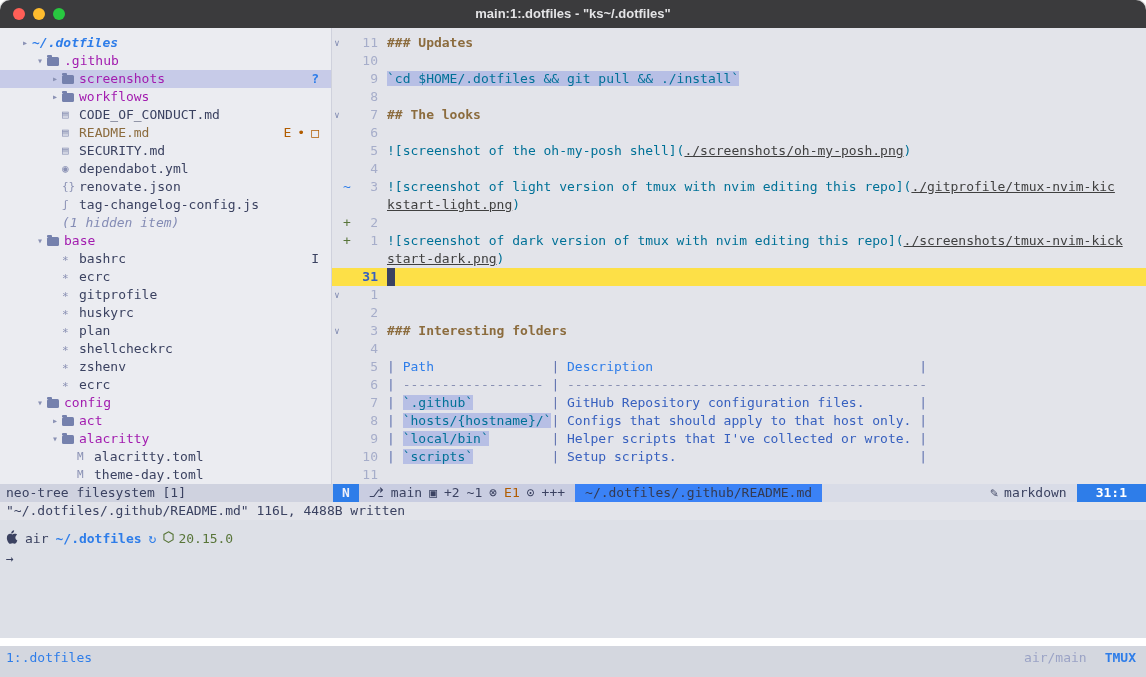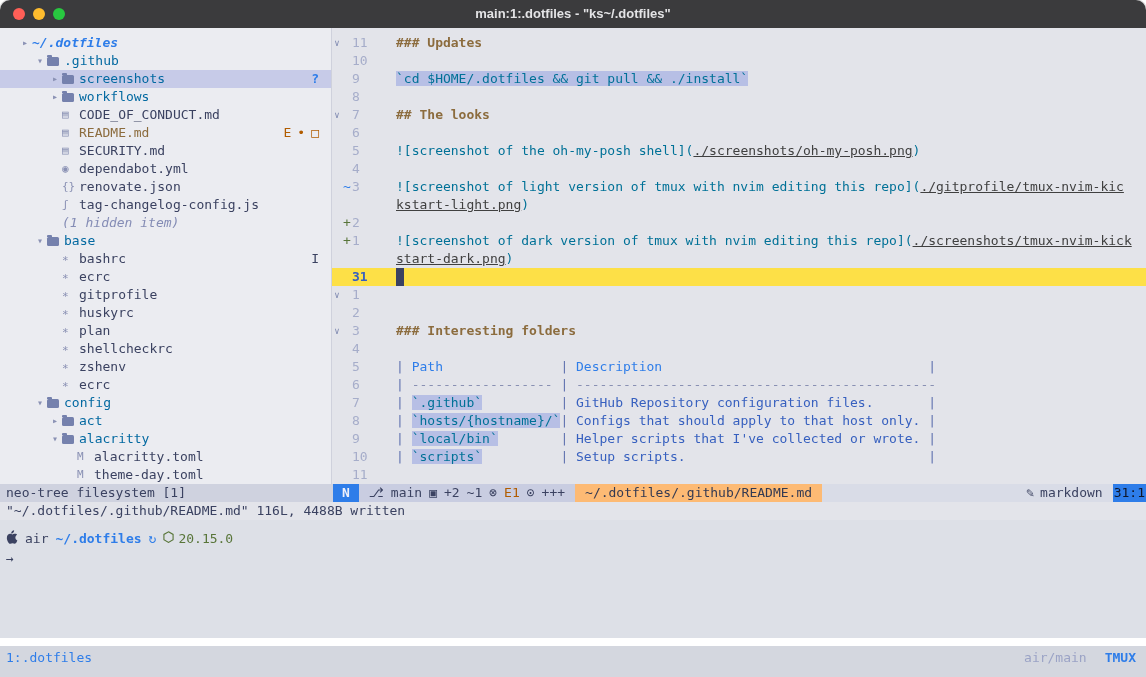--- a/index.html
+++ b/index.html
@@ -22,58 +22,58 @@
   .tree-row{height:18px;display:flex;align-items:center;white-space:pre;
             font:13px/18px "DejaVu Sans Mono",monospace;color:#3b4261;}
   .tree-row.selected{background:#c7cbe8;}
   .tree-arrow{flex:0 0 14px;width:14px;color:#8a91b4;font-size:10px;text-align:center;}
   .folder-icon{flex:0 0 12px;width:12px;height:9px;background:#7581ad;border-radius:1.5px;
                position:relative;margin-right:5px;}
   .folder-icon::before{content:"";position:absolute;top:-2px;left:0;width:5px;height:2px;
                background:#7581ad;border-radius:1px 1px 0 0;}
   .file-icon{flex:0 0 17px;width:17px;color:#8a91b4;font-size:11px;}
   .lbl-root{color:#2e7de9;font-weight:bold;font-style:italic;}
-  .lbl-folder{color:#0369a1;}
+  .lbl-folder{color:#a21caf;}
   .lbl-file{color:#3b4261;}
   .lbl-modified{color:#8c6c3e;}
   .lbl-hidden{color:#848cb5;font-style:italic;}
   .marks{margin-left:auto;padding-right:12px;display:flex;gap:6px;align-items:center;}
   .mark-blue{color:#2e7de9;font-weight:bold;}
   .mark-orange{color:#b15c00;}
   .mark-gray{color:#3b4261;}
   
   .editor{flex:1;background:#e3e4ea;padding-top:6px;box-sizing:border-box;overflow:hidden;}
   .ed-row{display:flex;height:18px;white-space:pre;font:13px/18px "DejaVu Sans Mono",monospace;}
   .ed-row.current{background:#fde047;}
   .fold{flex:0 0 10px;width:10px;color:#7e88b0;font-size:9px;text-align:center;line-height:18px;}
   .sign{flex:0 0 10px;width:10px;text-align:center;}
   .sign.add{color:#587539;}
   .sign.chg{color:#2e7de9;}
-  .lnum{flex:0 0 26px;width:26px;text-align:left;color:#a6adca;margin-right:18px;}
+  .lnum{flex:0 0 26px;width:26px;text-align:right;color:#a6adca;margin-right:9px;}
   .ed-row.current .lnum{color:#3760bf;font-weight:bold;}
   .ltext{white-space:pre;}
   .cursor{display:inline-block;width:8px;background:#3b4261;color:#3b4261;}
   .sg-h{color:#8c6c3e;font-weight:bold;}
   .sg-t{color:#3760bf;}
   .sg-c{color:#007197;background:#b7bfe5;}
   .sg-l{color:#007197;}
   .sg-u{color:#404040;text-decoration:underline;}
   .sg-p{color:#6172b0;}
   .sg-d{color:#8990b3;}
   .sg-th{color:#2e7de9;font-weight:normal;}
   
   .statusline{display:flex;height:18px;flex:0 0 18px;font:13px/18px "DejaVu Sans Mono",monospace;}
   .nt-status{flex:0 0 333px;width:333px;background:#cfd2df;color:#3b4261;padding-left:6px;box-sizing:border-box;}
   .lualine{flex:1;display:flex;background:#d9dce7;color:#3b4261;overflow:hidden;}
   .seg-mode{background:#2e7de9;color:#eef0fa;font-weight:bold;padding:0 9px;}
   .seg-git{background:#c9cde1;padding:0 10px;display:flex;gap:7px;align-items:center;}
-  .seg-file{background:#fdba74;color:#343a52;padding:0 10px;}
+  .seg-file{background:#3b82f6;color:#343a52;padding:0 10px;}
   .seg-spacer{flex:1;}
   .seg-ft{padding:0 10px;display:flex;gap:6px;align-items:center;}
-  .seg-pos{background:#2e7de9;color:#0f172a;font-weight:normal;padding:0 1px;}
+  .seg-pos{background:#2e7de9;color:#ffffff;font-weight:bold;padding:0 19px;}
   .diag-txt{color:#b15c00;}
   
   .cmdline{height:18px;flex:0 0 18px;background:#e3e4ea;color:#3b4261;
            font:13px/18px "DejaVu Sans Mono",monospace;padding-left:6px;}
   
   .shell{flex:1;background:#dde0e7;padding:10px 0 0 6px;box-sizing:border-box;
          font:13px/18px "DejaVu Sans Mono",monospace;}
   .prompt-line{display:flex;align-items:center;gap:7px;height:18px;}
   .sh-host{color:#3b4261;}
   .sh-path{color:#2e7de9;font-weight:bold;}

